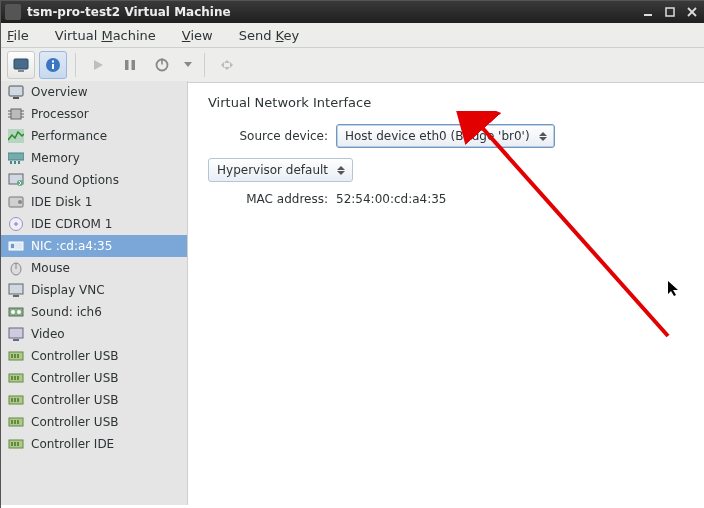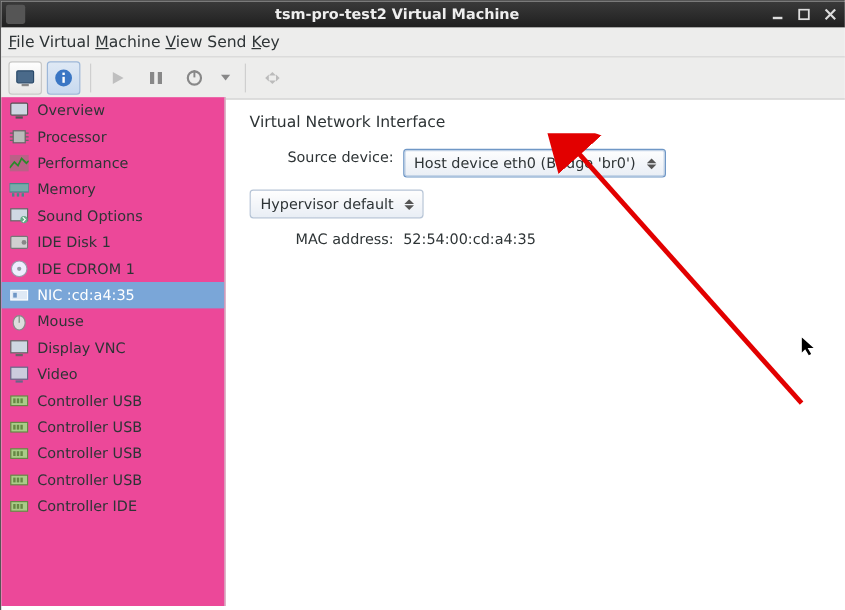--- a/index.html
+++ b/index.html
@@ -1,41 +1,41 @@
 <!DOCTYPE html>
 <html><head>
 <meta charset="utf-8">
 <style>
   html,body{margin:0;padding:0;font-family:"DejaVu Sans","Liberation Sans",sans-serif;font-size:12px;color:#2e3436;background:#fff}
   .screen{width:704px;height:508px;position:relative;background:#fff;overflow:hidden;border:1px solid #555}
   
   .titlebar{height:22px;background:linear-gradient(#3a3a3a,#1f1f1f);display:flex;align-items:center;color:#eee;font-weight:bold;font-size:12px;padding:0 4px}
   .titlebar .left-ico{width:16px;height:16px;margin-right:6px;background:#555;border-radius:2px}
-  .titlebar .title{flex:1;text-align:center}
+  .titlebar .title{flex:1;}
   .titlebar .winbtn{width:18px;height:14px;margin-left:4px;display:flex;align-items:center;justify-content:center;color:#ddd;font-weight:bold;cursor:default}
   .titlebar .winbtn svg{display:block}
   
-  .menubar{height:24px;background:#ededec;border-bottom:1px solid #cfcfcf;display:flex;align-items:center;padding:0 6px;gap:4px;font-size:13px}
+  .menubar{height:24px;background:#ededec;border-bottom:1px solid #cfcfcf;display:flex;align-items:center;padding:0 6px;gap:26px;font-size:13px}
   .menubar .m u{text-decoration:underline}
   
   .toolbar{height:34px;background:#ededec;border-bottom:1px solid #cfcfcf;display:flex;align-items:center;padding:0 6px;gap:4px}
   .tbtn{width:26px;height:26px;border:1px solid #c9c9c7;border-radius:3px;background:linear-gradient(#fefefe,#e7e7e6);display:flex;align-items:center;justify-content:center}
   .tbtn.plain{border:1px solid transparent;background:transparent}
   .tbtn.sel{background:linear-gradient(#dfe9f5,#c7d9ef);border-color:#9cb7d9}
   .tsep{width:1px;height:24px;background:#cfcfcf;margin:0 4px}
   
   .body{position:absolute;top:80px;left:0;right:0;bottom:4px;display:flex}
-  .sidebar{width:186px;border-right:1px solid #cfcfcf;overflow-y:auto;background:#ec4899}
+  .sidebar{width:186px;border-right:1px solid #cfcfcf;overflow-y:auto;background:#e5e5e5}
   .srow{display:flex;align-items:center;height:22px;padding:0 6px;gap:6px;white-space:nowrap}
   .srow.sel{background:#7aa6d8;color:#fff}
   .sicon{width:18px;height:16px;flex:0 0 18px;display:flex;align-items:center;justify-content:center}
   .sicon svg{display:block}
   .content{flex:1;padding:14px 20px;position:relative}
   .content h3{margin:0 0 14px 0;font-size:13px;font-weight:normal}
-  .frow{display:flex;align-items:flex-start;margin-bottom:10px}
+  .frow{display:flex;align-items:center;margin-bottom:10px}
   .flab{width:120px;text-align:right;padding-right:8px}
   .dropdown{display:inline-flex;align-items:center;border:1px solid #b6c4d6;border-radius:3px;background:linear-gradient(#fefefe,#e9eef5);height:22px;padding:0 4px 0 8px;gap:6px}
   .dropdown.sel{border-color:#6f97c6;box-shadow:0 0 0 1px rgba(111,151,198,.4) inset}
   .dd-caret{width:14px;display:flex;flex-direction:column;align-items:center;gap:1px}
   .dd-caret .tri{width:0;height:0;border-left:4px solid transparent;border-right:4px solid transparent}
   .dd-caret .up{border-bottom:4px solid #555}
   .dd-caret .dn{border-top:4px solid #555}
   
   .arrow{position:absolute;pointer-events:none}
   .cursor{position:absolute;left:480px;top:200px}
@@ -219,20 +219,30 @@
             <svg width="16" height="14">
               <rect x="1" y="1" width="14" height="10" fill="#cfd8e3" stroke="#666"></rect>
               <rect x="5" y="12" width="6" height="2" fill="#666"></rect>
             </svg>
           </span>
           <span>Display VNC</span>
         </div>
         <div class="srow">
           <span class="sicon">
             <svg width="16" height="14">
+              <rect x="1" y="3" width="14" height="8" fill="#8a8" stroke="#575"></rect>
+              <circle cx="5" cy="7" r="2" fill="#fff"></circle>
+              <circle cx="11" cy="7" r="2" fill="#fff"></circle>
+            </svg>
+          </span>
+          <span>Sound: ich6</span>
+        </div>
+        <div class="srow">
+          <span class="sicon">
+            <svg width="16" height="14">
               <rect x="1" y="1" width="14" height="10" fill="#ccd" stroke="#668"></rect>
               <rect x="5" y="12" width="6" height="2" fill="#668"></rect>
             </svg>
           </span>
           <span>Video</span>
         </div>
         <div class="srow">
           <span class="sicon">
             <svg width="16" height="14">
               <rect x="1" y="3" width="14" height="8" fill="#ac8" stroke="#684"></rect>

